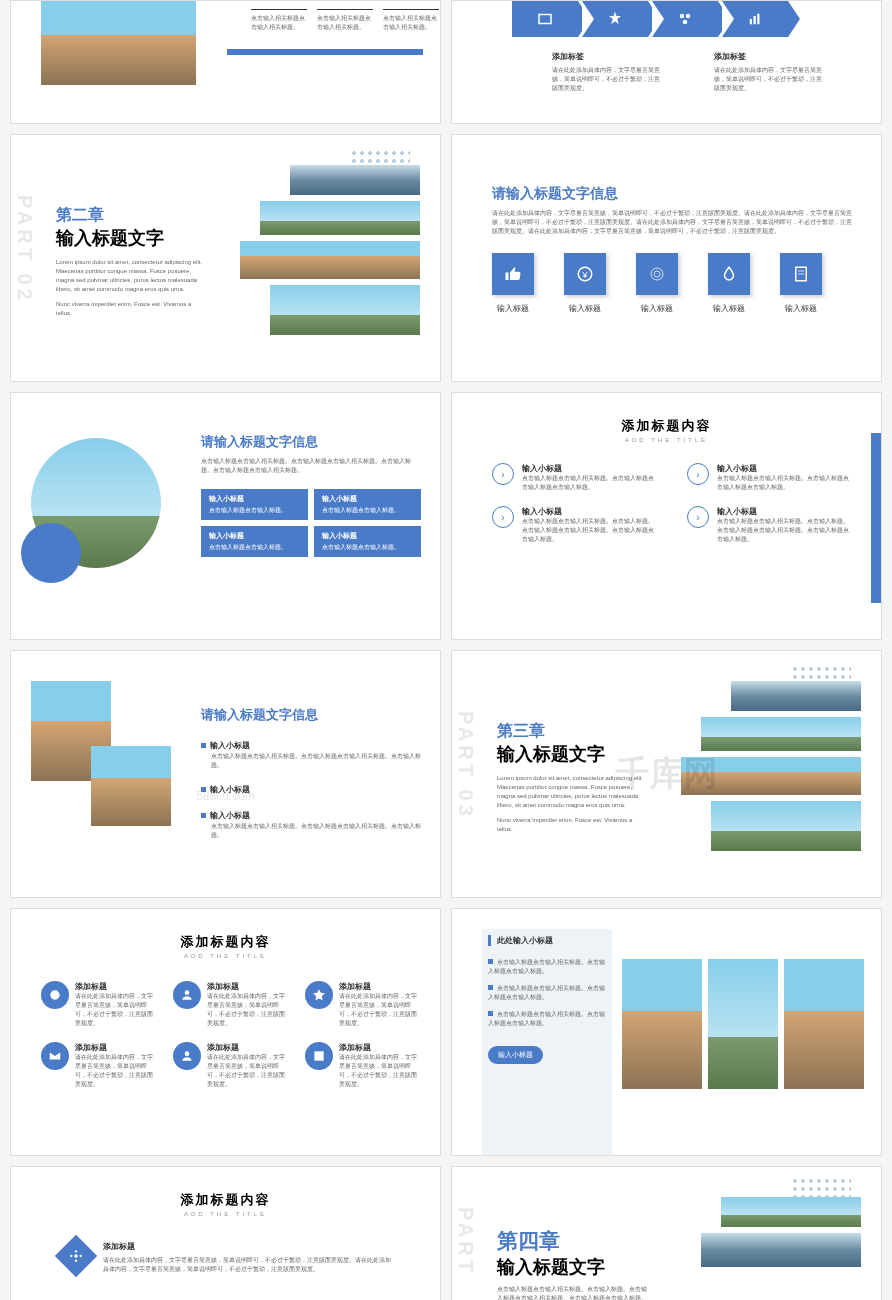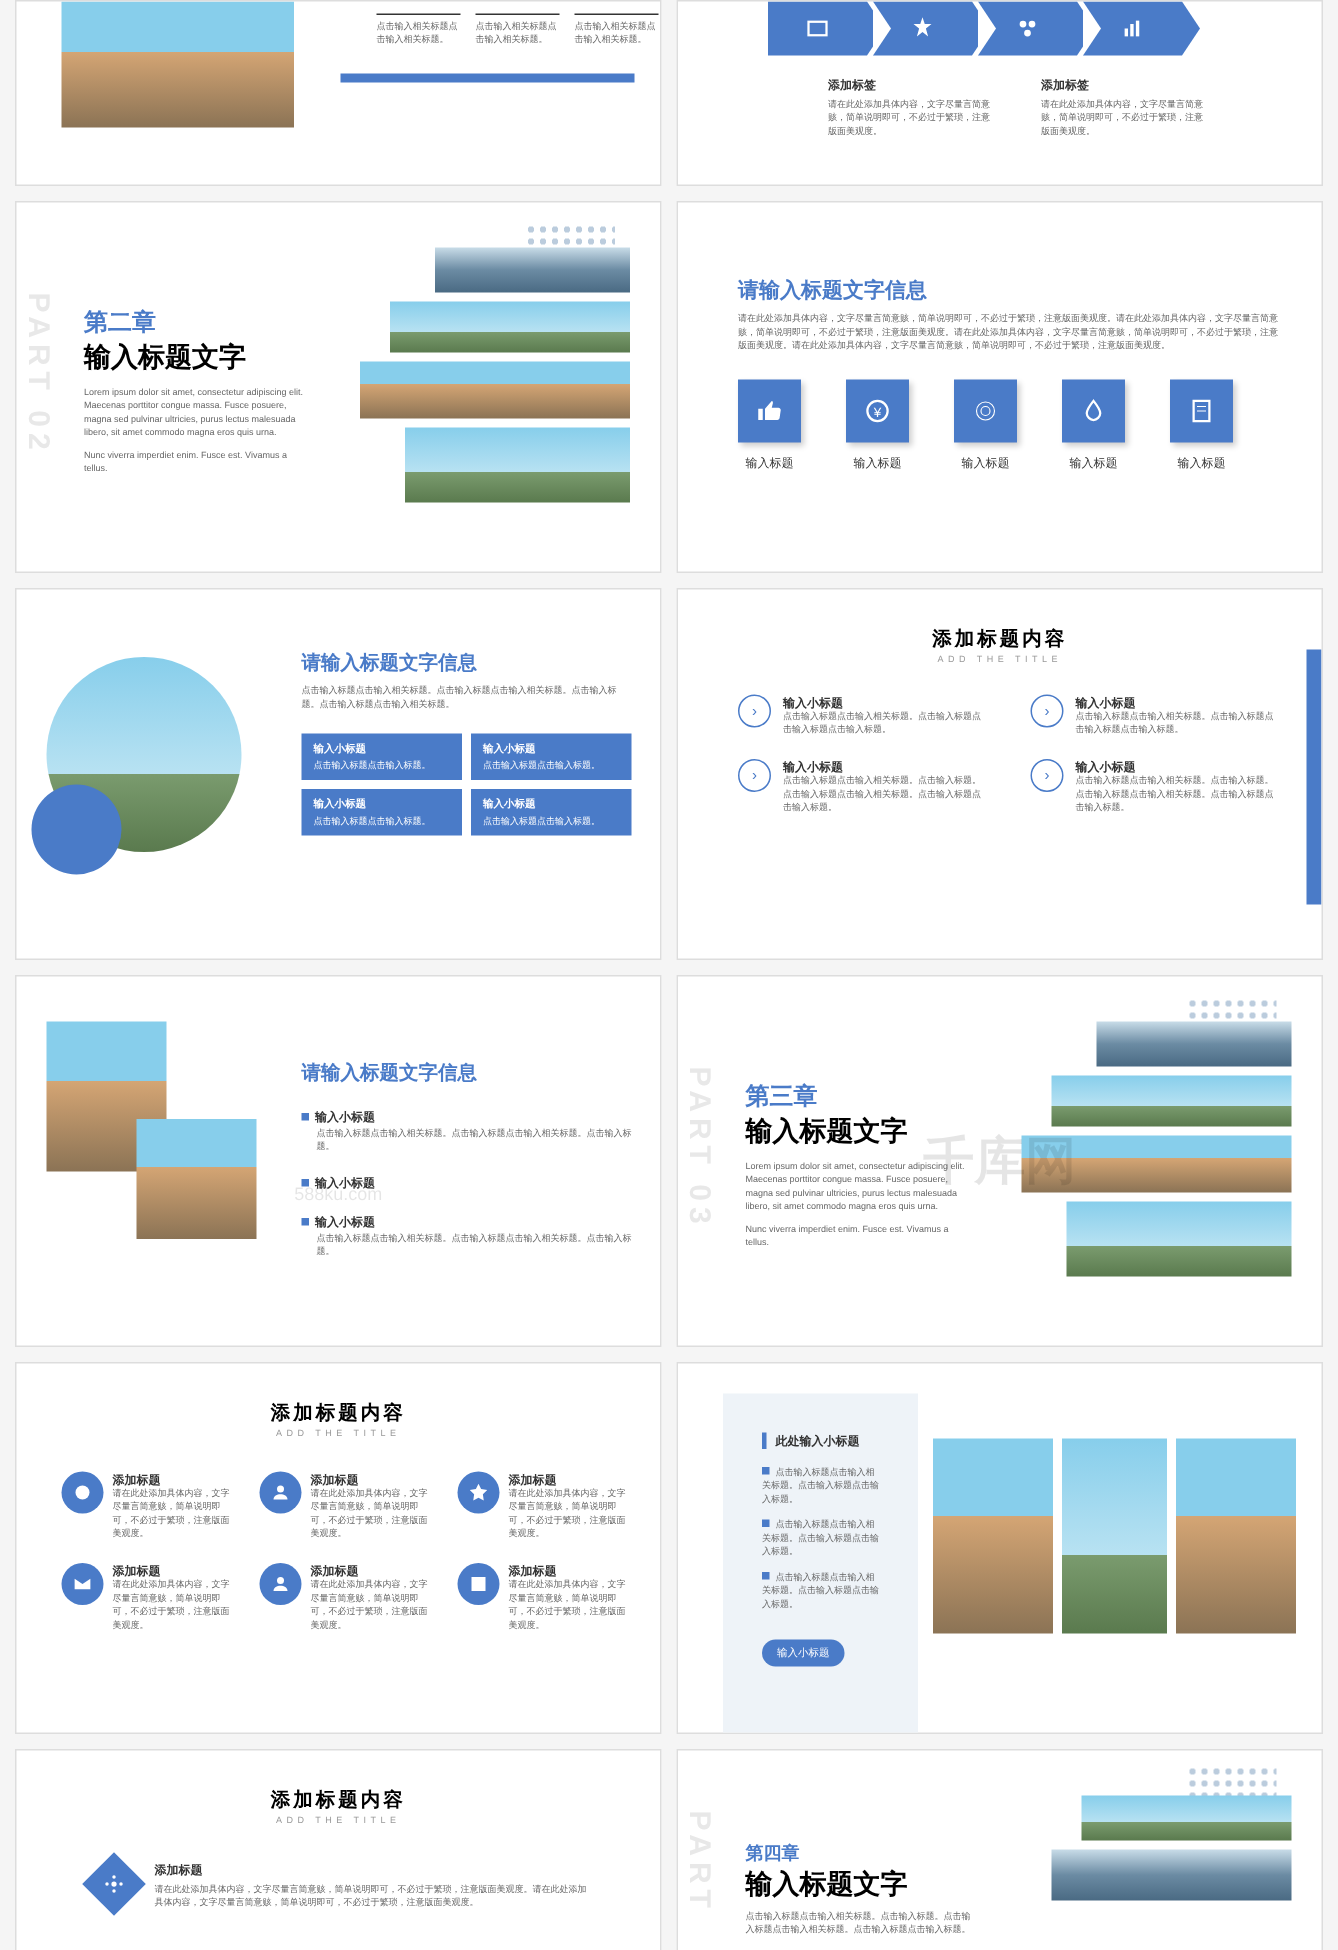--- a/index.html
+++ b/index.html
@@ -66,21 +66,21 @@
           </svg>
         </div>
     <div class="arrow-shape">
           <svg class="svg-icon" viewBox="0 0 24 24">
             <rect x="5" y="12" width="3" height="7"></rect>
             <rect x="10" y="8" width="3" height="11"></rect>
             <rect x="15" y="5" width="3" height="14"></rect>
           </svg>
         </div>
   </div>
-  <div style="position:absolute;left:100px;top:50px;display:flex;gap:32px">
+  <div style="position:absolute;left:100px;top:50px;display:flex;gap:52px">
     <div style="width:110px">
       <div class="txt-sm bold">添加标签</div>
       <div class="txt-xs" style="margin-top:4px">请在此处添加具体内容，文字尽量言简意赅，简单说明即可，不必过于繁琐，注意版面美观度。</div>
     </div>
     <div style="width:110px">
       <div class="txt-sm bold">添加标签</div>
       <div class="txt-xs" style="margin-top:4px">请在此处添加具体内容，文字尽量言简意赅，简单说明即可，不必过于繁琐，注意版面美观度。</div>
     </div>
   </div>
 </div>
@@ -321,21 +321,21 @@
           </div>
           <div>
             <div class="txt-sm bold blue">添加标题</div>
             <div class="txt-xs">请在此处添加具体内容，文字尽量言简意赅，简单说明即可，不必过于繁琐，注意版面美观度。</div>
           </div>
         </div>
   </div>
 </div>
 
 <div class="slide">
-  <div style="position:absolute;left:30px;top:20px;width:130px;height:230px;background:#eef3f8;padding:26px">
+  <div style="position:absolute;left:30px;top:20px;width:130px;height:230px;background:#eef3f8;padding:6px">
     <div style="border-left:3px solid #4a7bc8;padding-left:6px" class="txt-sm bold">此处输入小标题</div>
     <div style="margin-top:12px">
       <div class="txt-xs" style="margin-bottom:8px"><span class="bullet"></span><span>点击输入标题点击输入相关标题。点击输入标题点击输入标题。</span></div>
       <div class="txt-xs" style="margin-bottom:8px"><span class="bullet"></span><span>点击输入标题点击输入相关标题。点击输入标题点击输入标题。</span></div>
       <div class="txt-xs" style="margin-bottom:8px"><span class="bullet"></span><span>点击输入标题点击输入相关标题。点击输入标题点击输入标题。</span></div>
     </div>
     <div style="background:#4a7bc8;color:#fff;font-size:7px;padding:4px 10px;border-radius:10px;display:inline-block;margin-top:10px">输入小标题</div>
   </div>
   <div style="position:absolute;left:170px;top:50px;width:80px;height:130px" class="img-ph"></div>
   <div style="position:absolute;left:256px;top:50px;width:70px;height:130px" class="img-sky"></div>
@@ -361,21 +361,21 @@
       <div class="txt-sm bold">添加标题</div>
       <div class="txt-xs" style="margin-top:4px">请在此处添加具体内容，文字尽量言简意赅，简单说明即可，不必过于繁琐，注意版面美观度。请在此处添加具体内容，文字尽量言简意赅，简单说明即可，不必过于繁琐，注意版面美观度。</div>
     </div>
   </div>
 </div>
 
 <div class="slide" style="height:148px">
   <div class="part-txt" style="top:40px">PART</div>
   <div class="dots" style="right:30px;top:10px"></div>
   <div style="position:absolute;left:45px;top:60px">
-    <div class="blue bold" style="font-size:12px">第四章</div>
+    <div class="blue bold" style="font-size:21px">第四章</div>
     <div class="bold" style="font-size:18px">输入标题文字</div>
     <div class="txt-xs" style="width:150px;margin-top:6px">点击输入标题点击输入相关标题。点击输入标题。点击输入标题点击输入相关标题。点击输入标题点击输入标题。</div>
   </div>
   <div style="position:absolute;right:20px;top:30px;width:180px">
     <div class="img-sky" style="width:140px;height:30px;margin-left:auto;margin-bottom:6px"></div>
     <div class="img-mtn" style="width:160px;height:34px;margin-left:auto"></div>
   </div>
 </div>
 
 </div>

